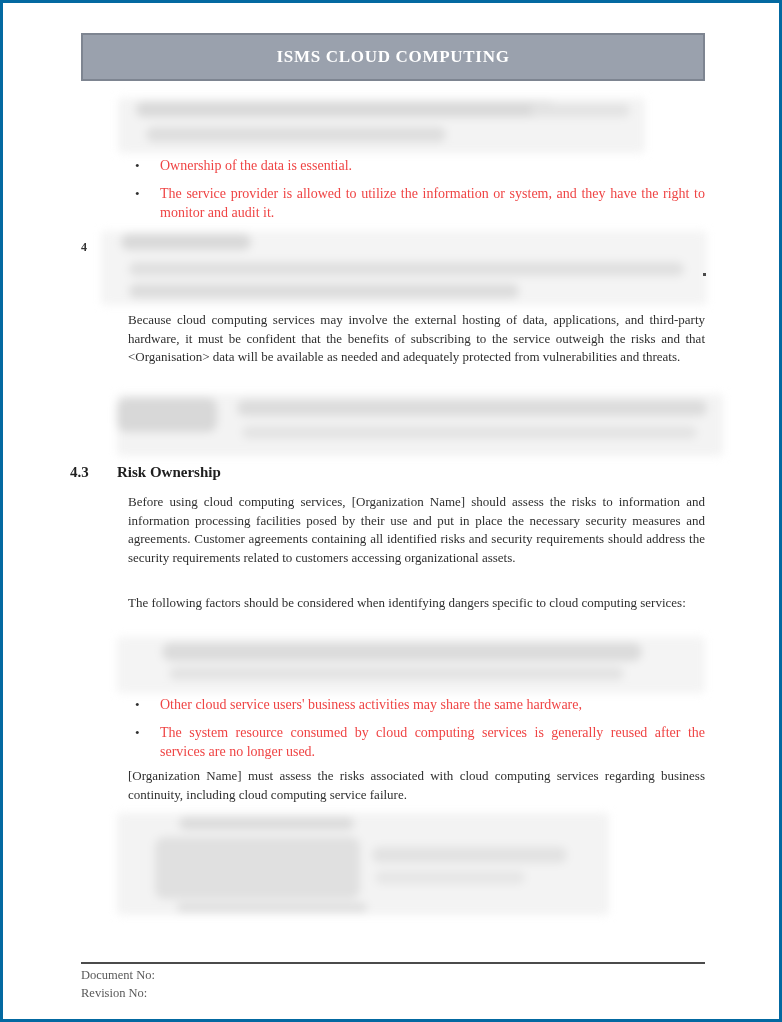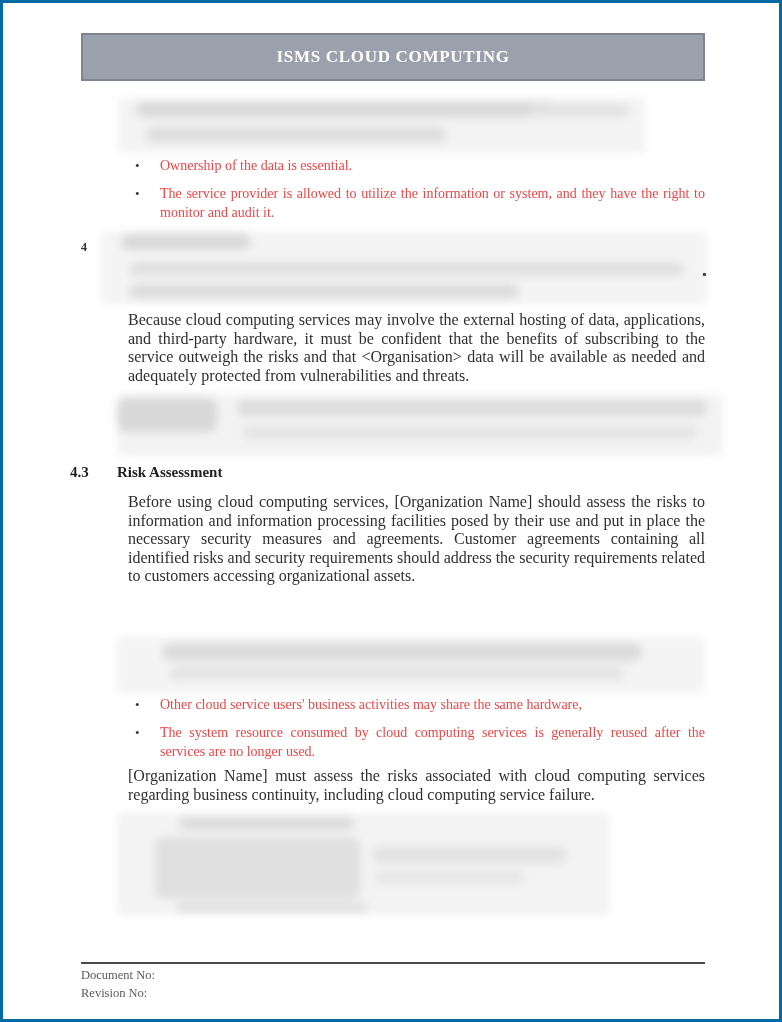--- a/index.html
+++ b/index.html
@@ -30,21 +30,21 @@
     margin:0;
     color:#ffffff;
     font-size:17px;
     font-weight:bold;
     letter-spacing:0.7px;
   }
 
   
   .para {
     left:125px; width:577px;
-    font-size:16px; line-height:18.6px;
+    font-size:13px; line-height:18.6px;
     color:#2f2f2f;
     text-align:justify;
   }
   .heading {
     left:67px; width:624px;
     display:flex;
     font-size:15px; font-weight:bold; color:#1f1f1f;
   }
   .h-num { flex:0 0 47px; }
 
@@ -120,24 +120,25 @@
 
   <div class="redact" style="left:114px; top:393px; width:606px; height:58px;">
     <i class="sm wash" style="left:0;top:-2px;width:606px;height:62px;background:#f3f3f3;"></i>
     <i class="sm" style="left:0;top:2px;width:100px;height:34px;background:#d8d8d8;"></i>
     <i class="sm" style="left:120px;top:4px;width:470px;height:16px;background:#dcdcdc;"></i>
     <i class="sm" style="left:125px;top:30px;width:455px;height:13px;background:#e4e4e4;"></i>
   </div>
 
   <div class="abs heading" style="top:461px;">
     <span class="h-num">4.3</span>
-    <span class="h-title">Risk Assessment</span>
+    <span class="h-title">Risk Ownership</span>
   </div>
 
   <div class="abs para" style="top:490px;">Before using cloud computing services, [Organization Name] should assess the risks to information and information processing facilities posed by their use and put in place the necessary security measures and agreements. Customer agreements containing all identified risks and security requirements should address the security requirements related to customers accessing organizational assets.</div>
+  <div class="abs para" style="top:591px;">The following factors should be considered when identifying dangers specific to cloud computing services:</div>
 
   <div class="redact" style="left:114px; top:636px; width:588px; height:52px;">
     <i class="sm wash" style="left:0;top:-2px;width:588px;height:56px;background:#f4f4f4;"></i>
     <i class="sm" style="left:45px;top:4px;width:480px;height:18px;background:#dbdbdb;"></i>
     <i class="sm" style="left:52px;top:28px;width:455px;height:13px;background:#e3e3e3;"></i>
   </div>
 
   <div class="abs bullets" style="top:693px;">
     <div class="bullet">
       <span class="bm">•</span>

